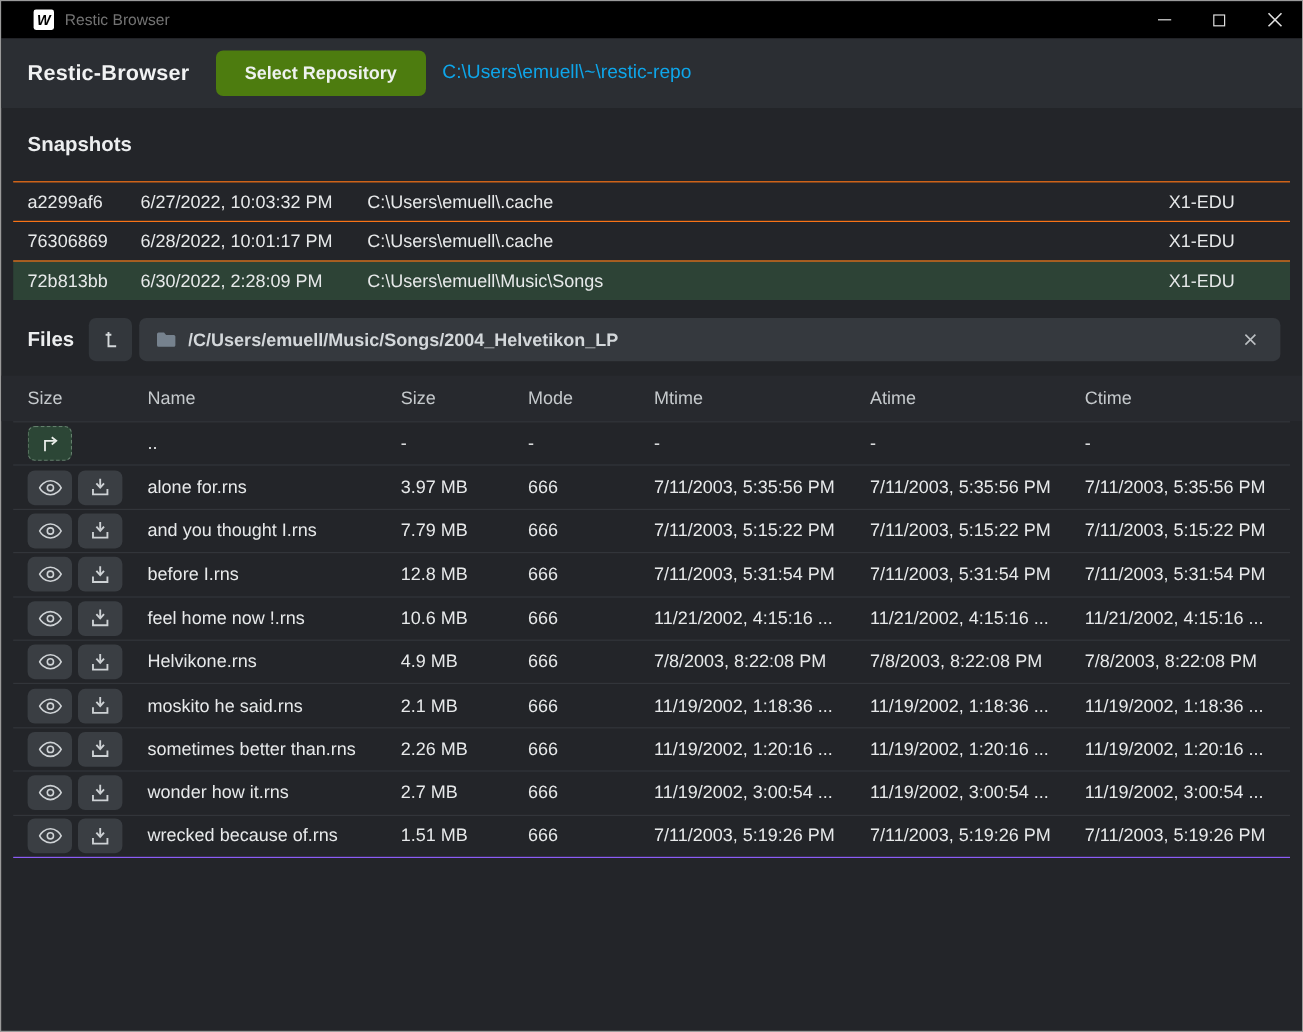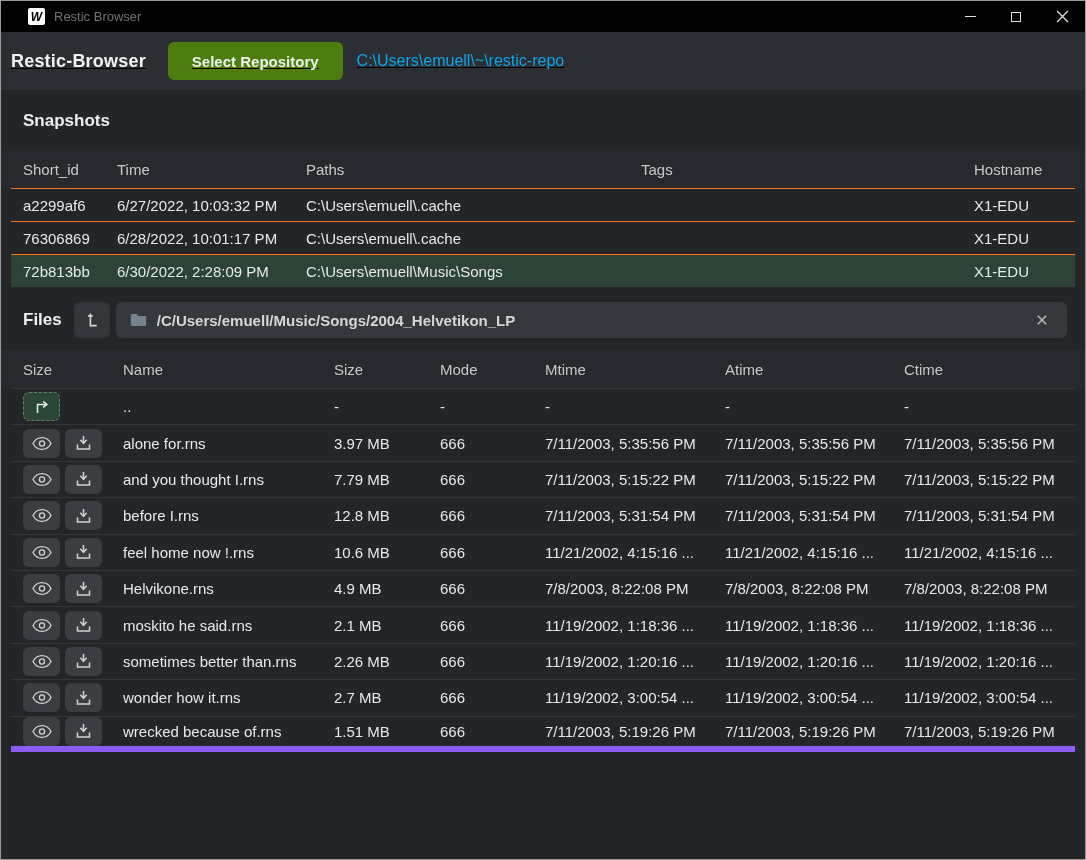--- a/index.html
+++ b/index.html
@@ -15,21 +15,21 @@
   .titlebar-left { display:flex; align-items:center; padding-left:27px; gap:9px; }
   .app-icon { width:17px; height:17px; background:#fff; color:#000; border-radius:2px;
     display:flex; align-items:center; justify-content:center; font-weight:bold; font-size:12px; font-style:italic; }
   .titlebar-title { font-size:13px; color:#737373; }
   .titlebar-controls { margin-left:auto; display:flex; height:100%; }
   .win-btn { width:46px; height:100%; display:flex; align-items:center; justify-content:center; }
   .glyph-min { width:11px; height:0; border-top:1px solid #dedede; }
   .glyph-max { width:10px; height:10px; border:1px solid #dedede; }
 
   
-  .appheader { height:58px; flex:0 0 58px; background:#2b2e33; display:flex; align-items:center; padding:0 10px;text-decoration:underline; }
+  .appheader { height:58px; flex:0 0 58px; background:#2b2e33; display:flex; align-items:center; padding:0 22px; }
   .app-title { font-size:18px; font-weight:bold; color:#f1f2f3; letter-spacing:.2px; }
   .select-repo-btn { margin-left:22px; height:38px; padding:0 24px; border:none; border-radius:6px;
     background:#4d7c0f; color:#eef2ef; font-family:inherit; font-size:15px; font-weight:bold; }
   .repo-path { margin-left:14px; font-size:16px; color:#0ea5e9; }
 
   
   .section-title-band { height:61px; flex:0 0 61px; display:flex; align-items:center; padding:0 22px; }
   .section-title { font-size:17px; font-weight:bold; color:#eceeef; }
 
   
@@ -51,21 +51,21 @@
   .path-text { font-size:15px; color:#d3d7da; white-space:nowrap; overflow:hidden;font-weight:bold; }
   .clear-path-btn { margin-left:auto; width:22px; height:22px; border:none; background:transparent;
     display:flex; align-items:center; justify-content:center; }
 
   
   .files-header { height:38px; flex:0 0 38px; margin-top:10px; background:#27292e; display:grid;
     grid-template-columns:100px 211px 106px 105px 180px 179px 1fr; align-items:center; padding:0 10px;
     color:#c5c9cc; font-size:15px; }
   .file-row { height:36.4px; display:grid; grid-template-columns:100px 211px 106px 105px 180px 179px 1fr;
     align-items:center; margin:0 10px; border-top:1px solid #32353a; color:#e7e9ea; font-size:15px; }
-  .file-row:last-child { border-bottom:6px solid #8b5cf6; }
+  .file-row:last-child { border-bottom:1px solid #8b5cf6; }
   .actions { display:flex; gap:5px; padding-left:12px; }
   .icon-btn { width:37px; height:29px; border:none; border-radius:6px; background:#3a3e43;
     display:flex; align-items:center; justify-content:center; }
   .up-btn { width:37px; height:29px; border:1px dashed #64806d; border-radius:6px; background:#2c4636;
     display:flex; align-items:center; justify-content:center; }
   .filler { flex:1; }
 </style>
 </head>
 <body>
 
@@ -94,27 +94,20 @@
   <div class="appheader">
     <span class="app-title">Restic-Browser</span>
     <button class="select-repo-btn">Select Repository</button>
     <span class="repo-path">C:\Users\emuell\~\restic-repo</span>
   </div>
 
   <div class="section-title-band">
     <span class="section-title">Snapshots</span>
   </div>
 
-  <div class="snap-header">
-    <div class="cell">Short_id</div>
-    <div class="cell">Time</div>
-    <div class="cell">Paths</div>
-    <div class="cell">Tags</div>
-    <div class="cell">Hostname</div>
-  </div>
   <div id="snapshot-rows">
       <div class="snap-row">
         <div class="cell">a2299af6</div>
         <div class="cell">6/27/2022, 10:03:32 PM</div>
         <div class="cell">C:\Users\emuell\.cache</div>
         <div class="cell"></div>
         <div class="cell">X1-EDU</div>
       </div>
       <div class="snap-row">
         <div class="cell">76306869</div>

